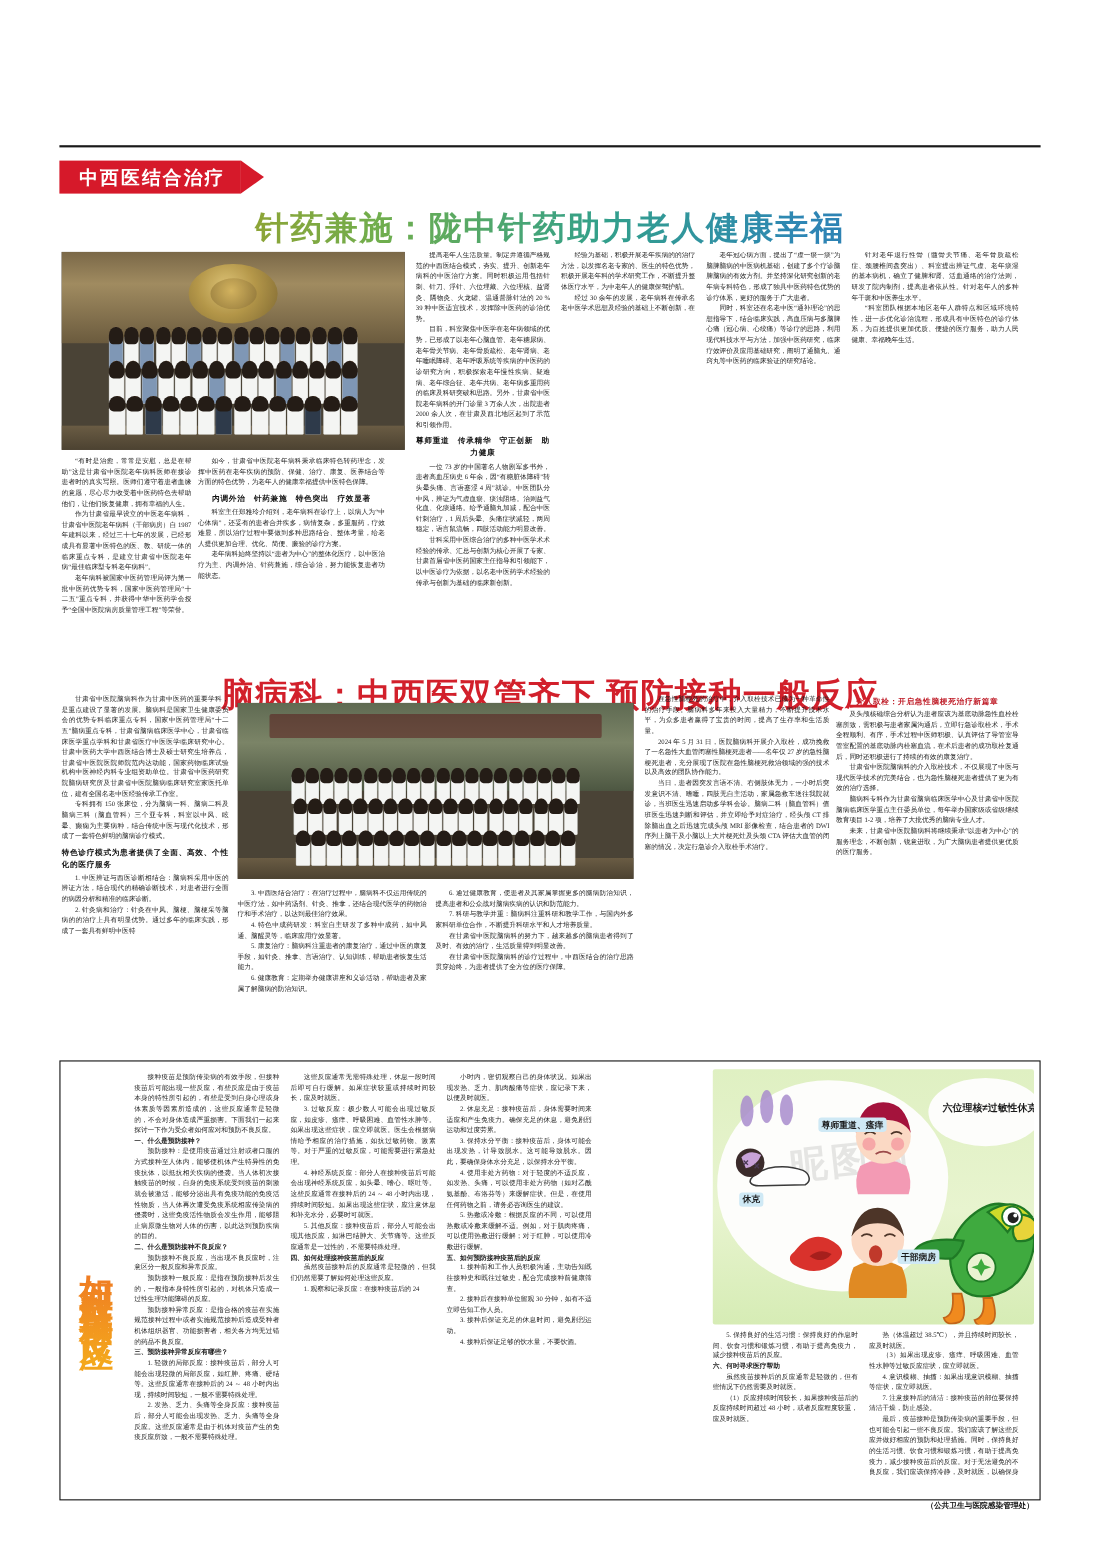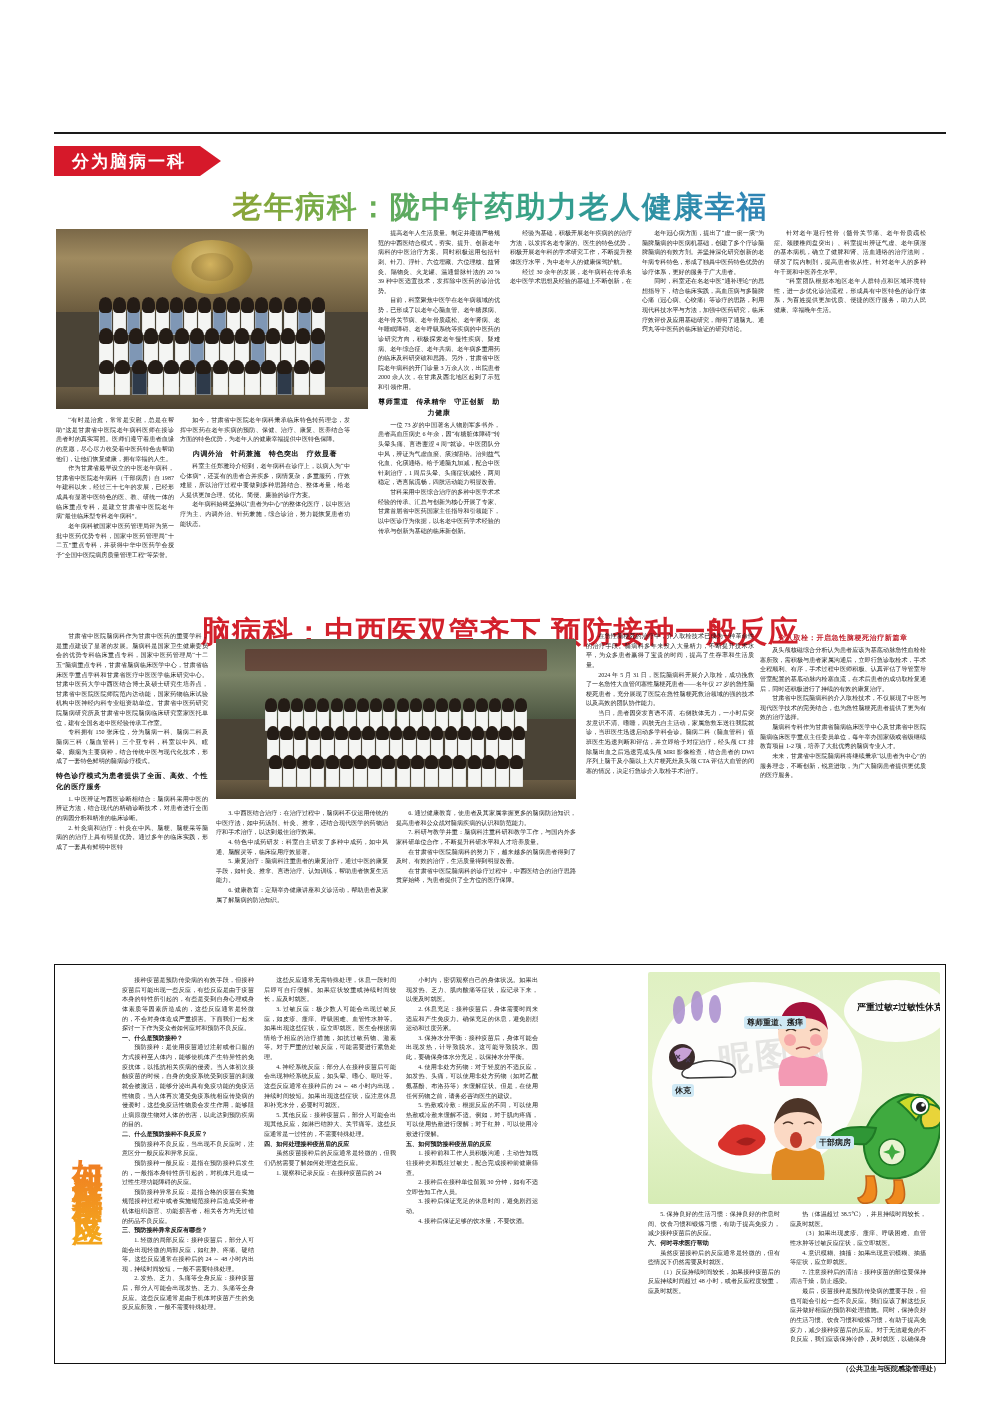--- a/index.html
+++ b/index.html
@@ -177,26 +177,26 @@
 </head>
 <body>
 
 <div class="page">
 <div class="paper">
 
   <div class="mast-rule"></div>
 
   <div class="sect-banner">
     <div class="sect-banner-body">
-      <span>分为脑病一科</span>
+      <span>中西医结合治疗</span>
       <span class="sect-banner-arrow"></span>
     </div>
   </div>
 
-  <div class="headline1">老年病科：陇中针药助力老人健康幸福</div>
+  <div class="headline1">针药兼施：陇中针药助力老人健康幸福</div>
 
   <div class="photo" style="left:22px;top:205px;width:312px;height:180px;">
     <div class="wall"></div>
     <div class="medal">
           <div class="medal-in"></div>
         </div>
     <div class="floor"></div>
     <div class="rowwrap">
       <div class="prow" style="bottom:60px;left:0;right:0;">
         <div class="person" style="width:13px;">
@@ -998,21 +998,21 @@
       <path d="M52 72 q-34 -4 -44 8 q14 10 34 8 q8 -6 10 -16Z" fill="#2f9636" stroke="#1f7a25" stroke-width="2"></path>
       <circle cx="68" cy="96" r="13" fill="#eaf3d2" stroke="#1f7a25" stroke-width="1.6"></circle>
       <path d="M68 88 l3 6 6 2 -6 2 -3 6 -3 -6 -6 -2 6 -2Z" fill="#3faa3f"></path>
       <path d="M50 120 q6 22 -2 26 q-12 4 -14 -4 q10 -2 8 -22Z" fill="#f08a1e" stroke="#c2651a" stroke-width="1.6"></path>
       <path d="M78 124 q6 20 -2 24 q-12 4 -14 -4 q10 -2 8 -20Z" fill="#f08a1e" stroke="#c2651a" stroke-width="1.6"></path>
     </svg>
 
     <div class="lbl" style="left:96px;top:44px;">尊师重道、瘙痒</div>
     <div class="lbl" style="left:24px;top:112px;">休克</div>
     <div class="lbl" style="left:168px;top:164px;">干部病房</div>
-    <div class="lbl plain" style="left:206px;top:28px;font-size:9px;">严重过敏≠过敏性休克</div>
+    <div class="lbl plain" style="left:206px;top:28px;font-size:9px;">六位理核≠过敏性休克</div>
   </div>
 
   <div class="col" style="left:614px;top:1186px;width:132px;height:142px;">
     <p>5. 保持良好的生活习惯：保持良好的作息时间、饮食习惯和锻炼习惯，有助于提高免疫力，减少接种疫苗后的反应。</p>
     <p class="noind" style="font-weight:bold;">六、何时寻求医疗帮助</p>
     <p>虽然疫苗接种后的反应通常是轻微的，但有些情况下仍然需要及时就医。</p>
     <p>（1）反应持续时间较长，如果接种疫苗后的反应持续时间超过 48 小时，或者反应程度较重，应及时就医。</p>
   </div>
 
   <div class="col" style="left:756px;top:1186px;width:136px;height:132px;">

